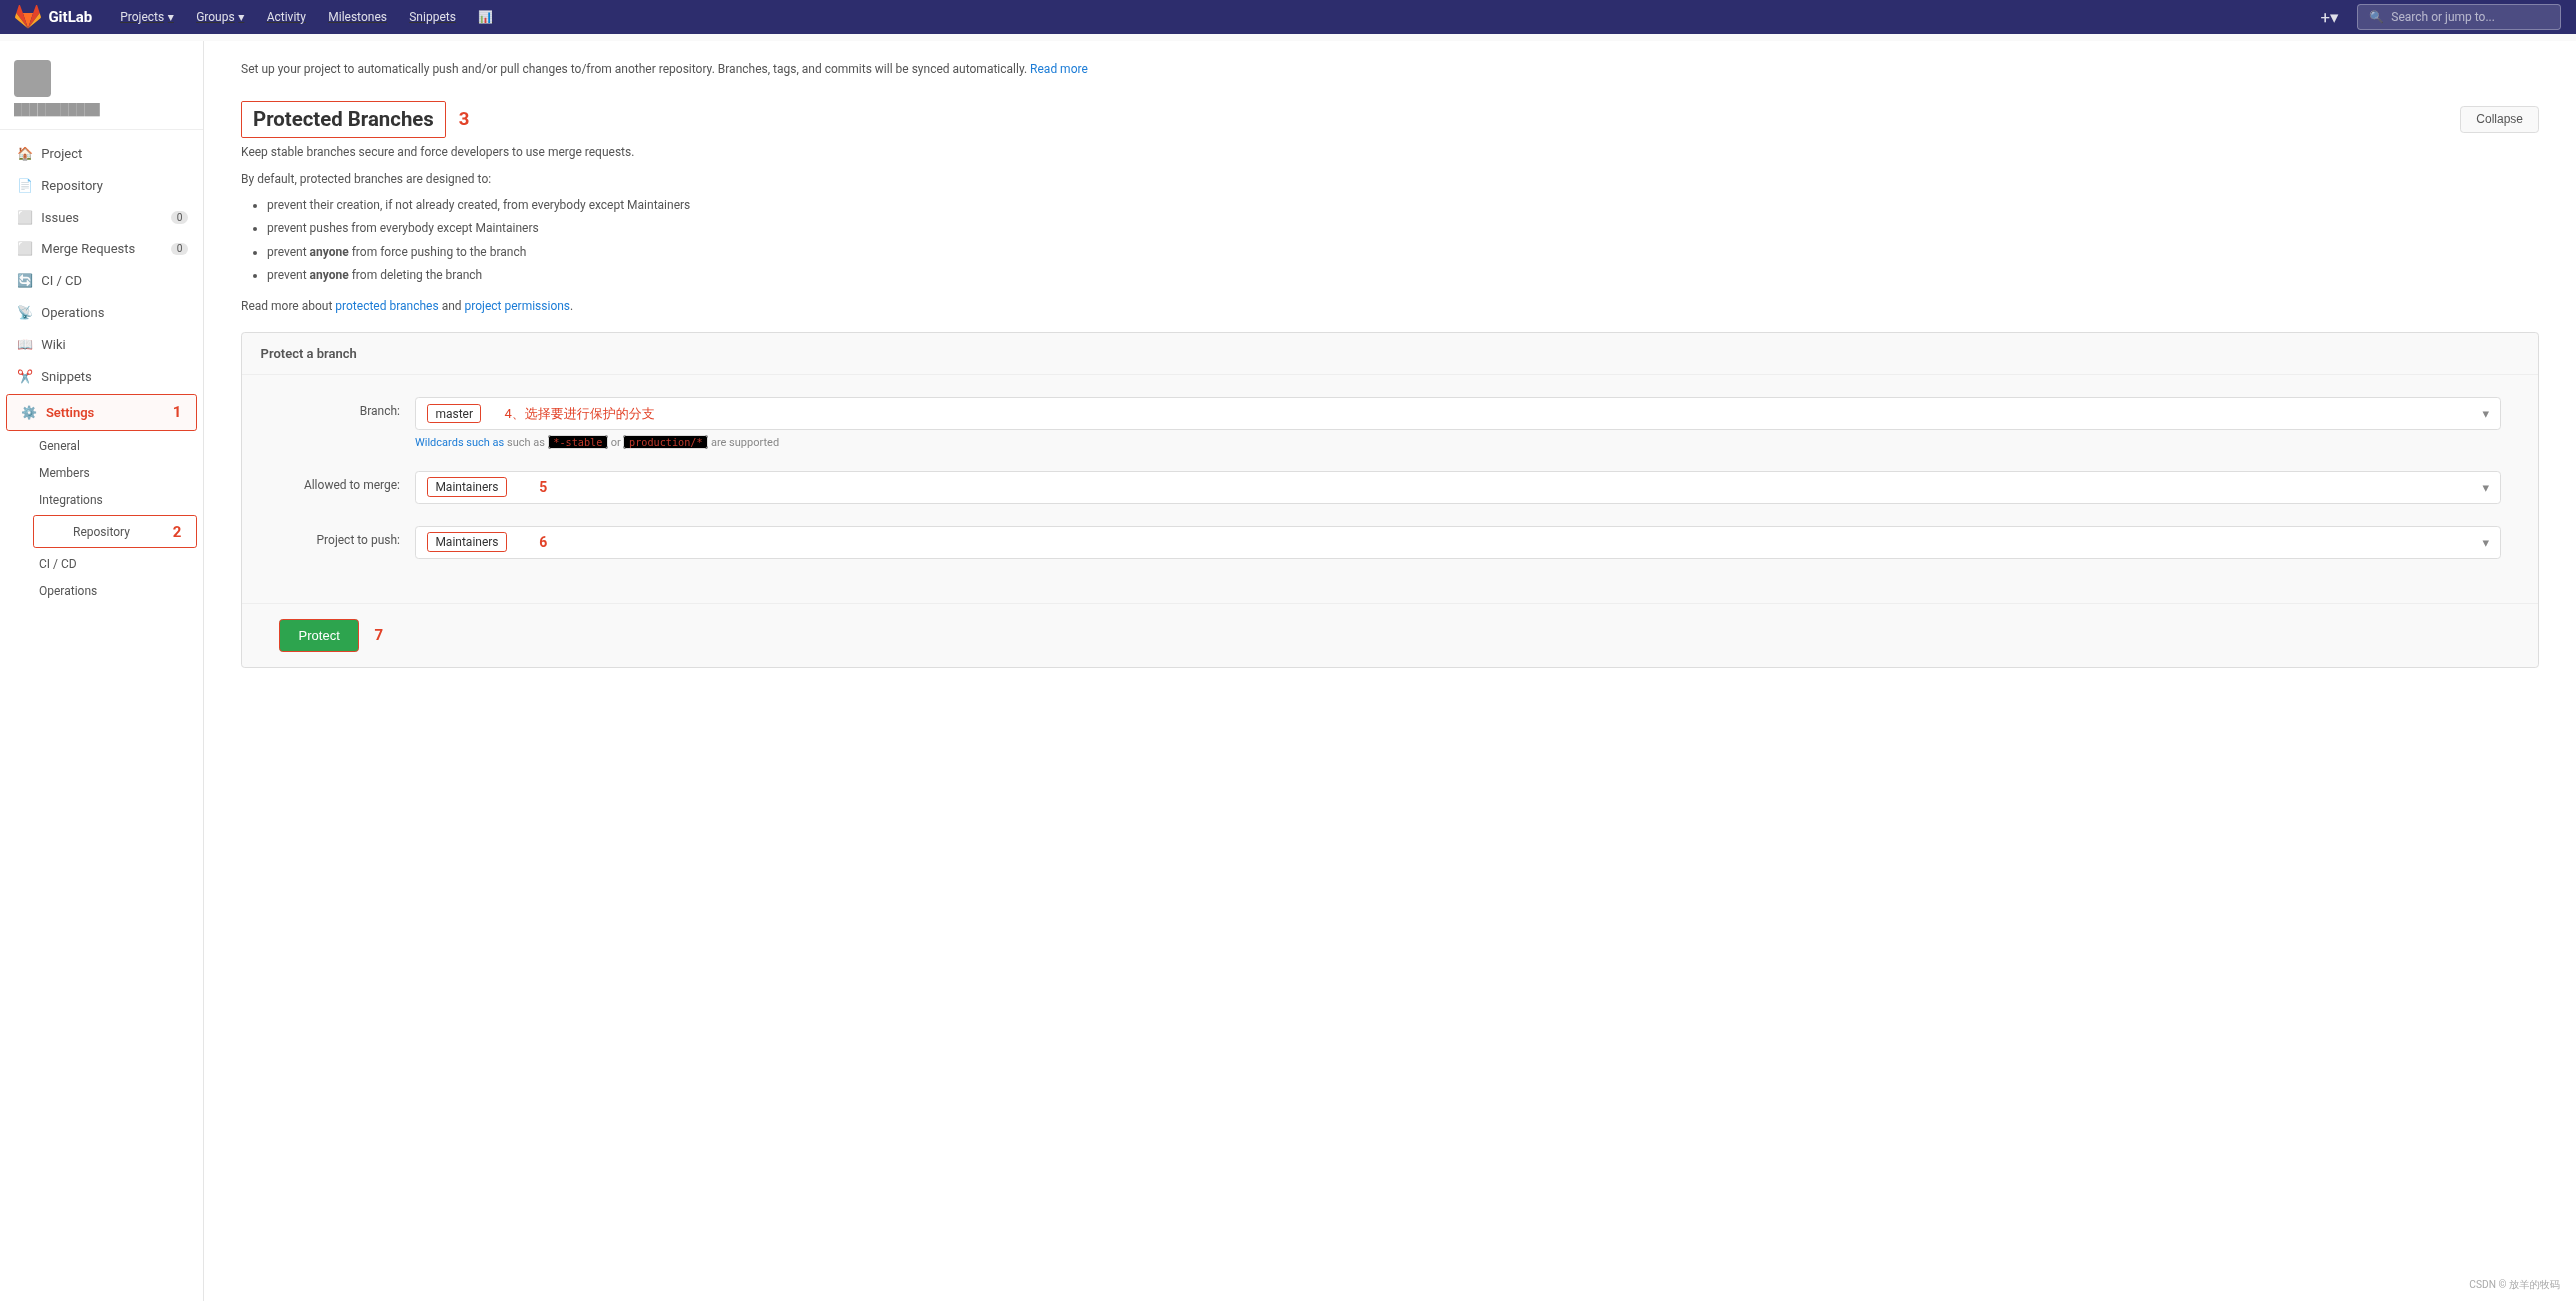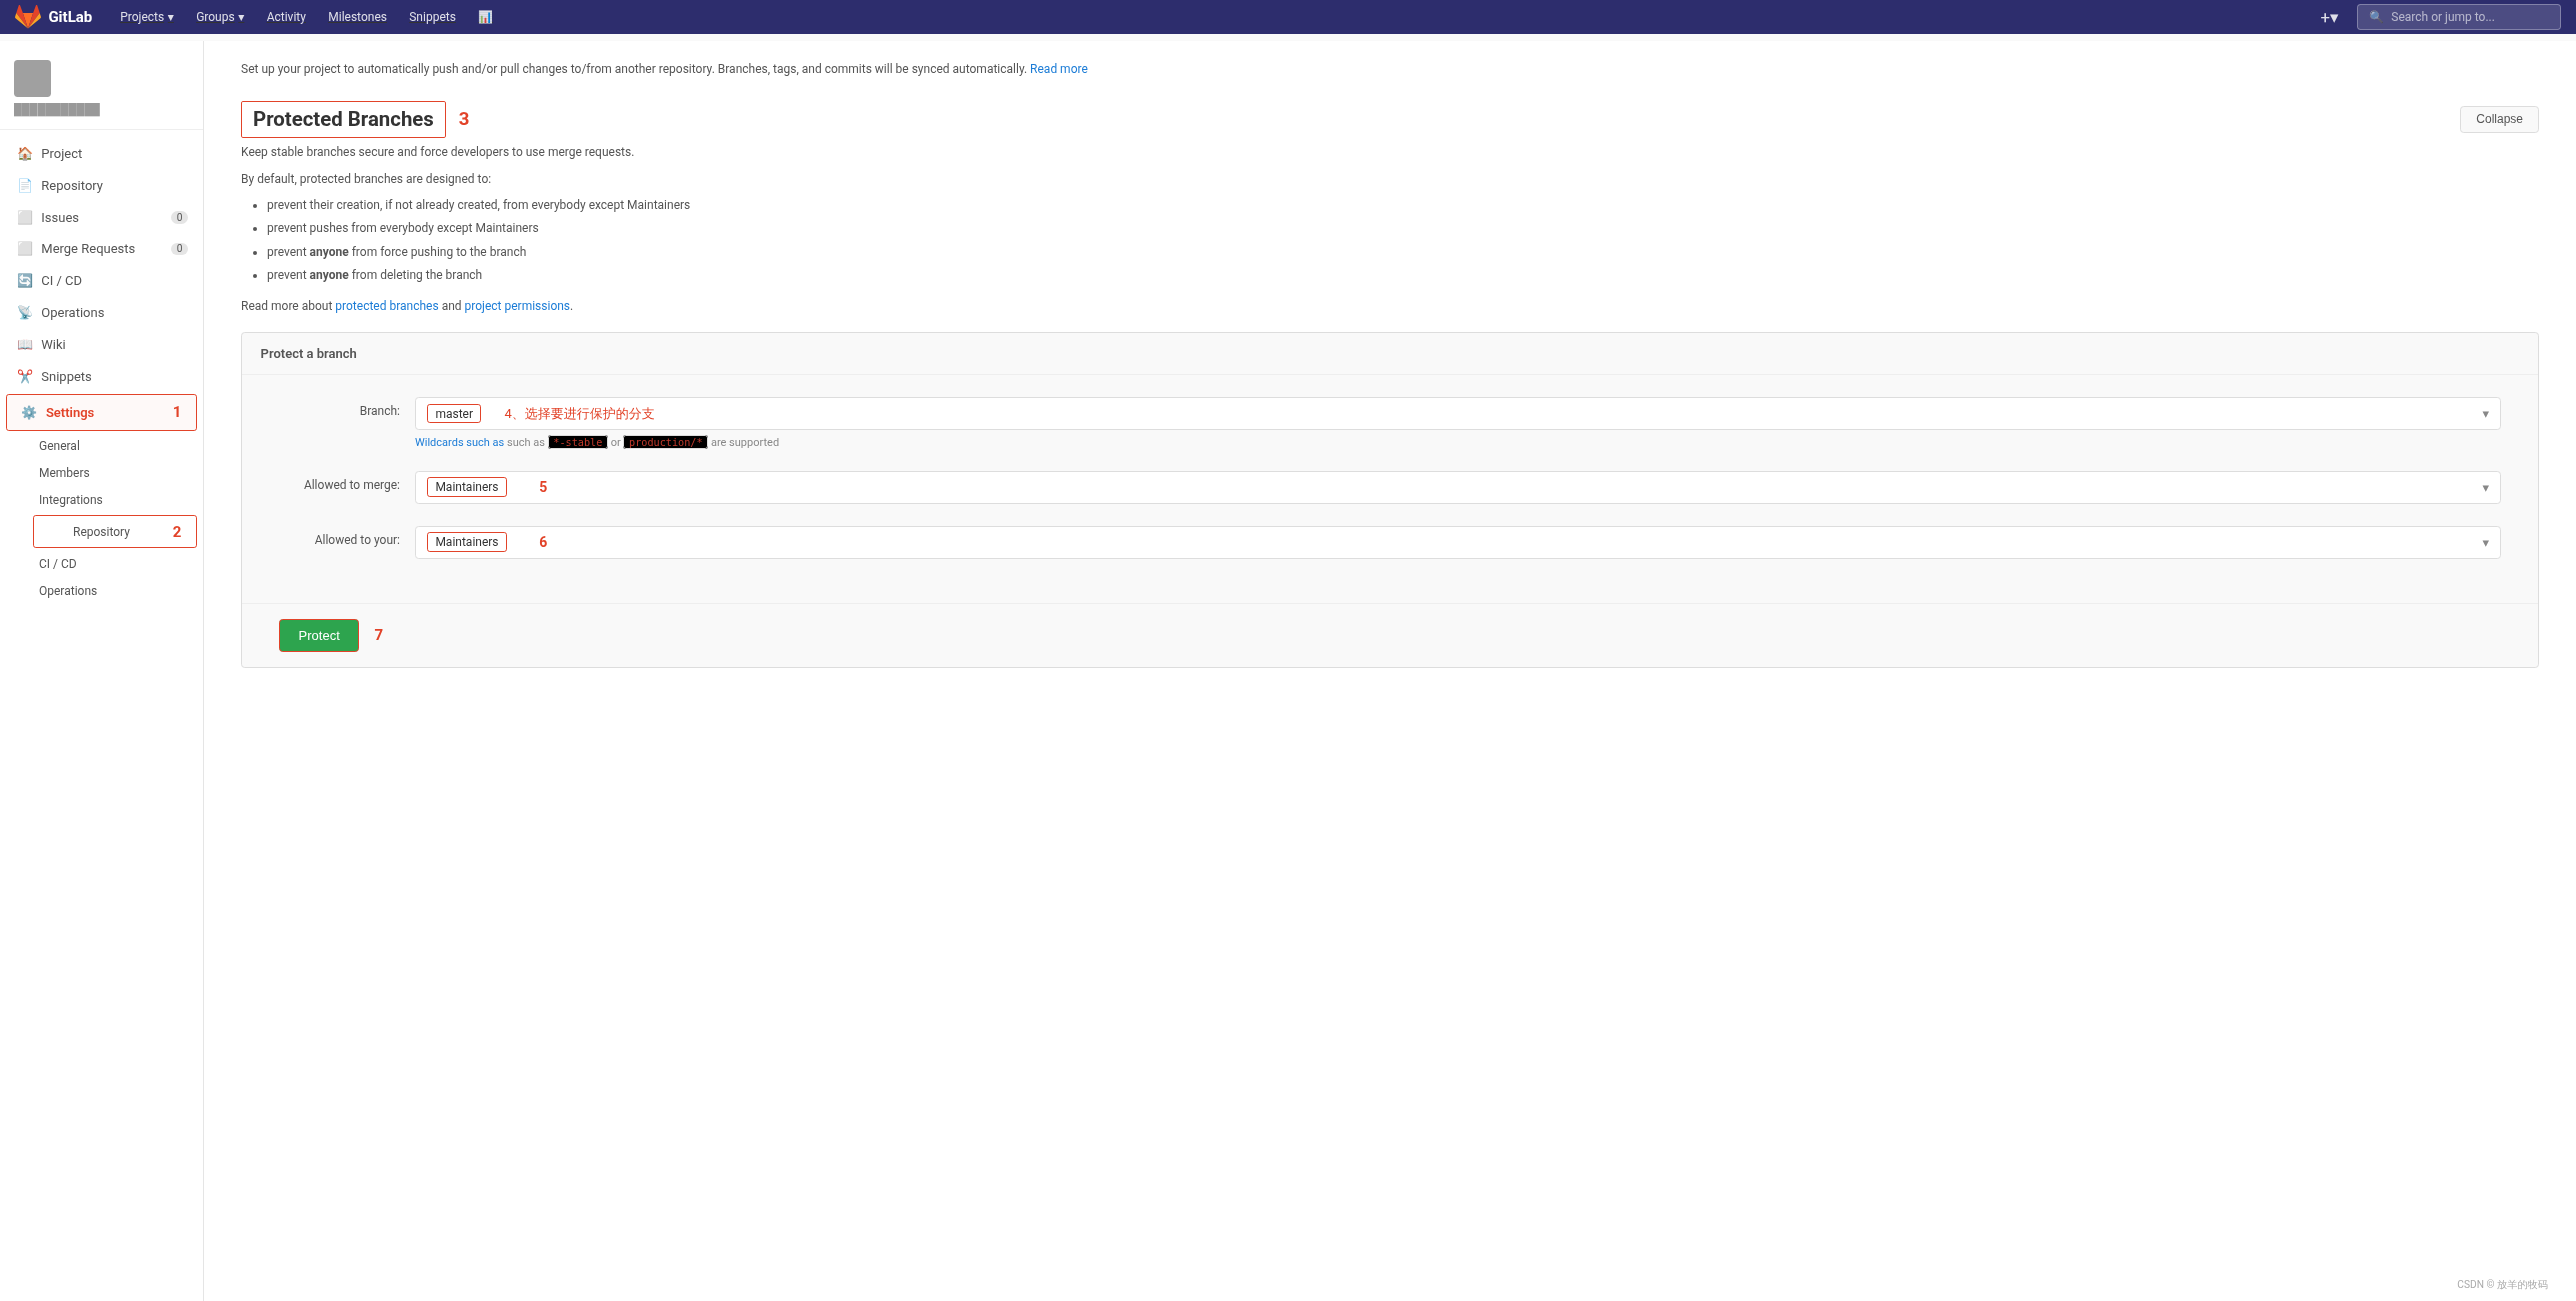--- a/index.html
+++ b/index.html
@@ -300,21 +300,21 @@
       color: #e24329;
       font-size: 14px;
       font-weight: bold;
       margin-left: 9.3px;
     }
 
     
     .watermark {
       position: fixed;
       bottom: 9.3px;
-      right: 28px;
+      right: 16px;
       font-size: 10.2px;
       color: #aaa;
       margin-top: 8px;
     }
 
     
     .sidebar::-webkit-scrollbar { width: 3.7px; }
     .sidebar::-webkit-scrollbar-thumb { background: #ddd; border-radius: 1.9px; }
   </style>
 </head>
@@ -479,21 +479,21 @@
           <div class="form-control-group">
             <div class="select-with-value">
               <span class="select-value-chip">Maintainers</span>
               <span class="step-number-inline">5</span>
               <span class="select-arrow">▾</span>
             </div>
           </div>
         </div>
 
         <div class="form-row">
-          <div class="form-label">Allowed to your:</div>
+          <div class="form-label">Project to push:</div>
           <div class="form-control-group">
             <div class="select-with-value">
               <span class="select-value-chip">Maintainers</span>
               <span class="step-number-inline">6</span>
               <span class="select-arrow">▾</span>
             </div>
           </div>
         </div>
 
       </div>

